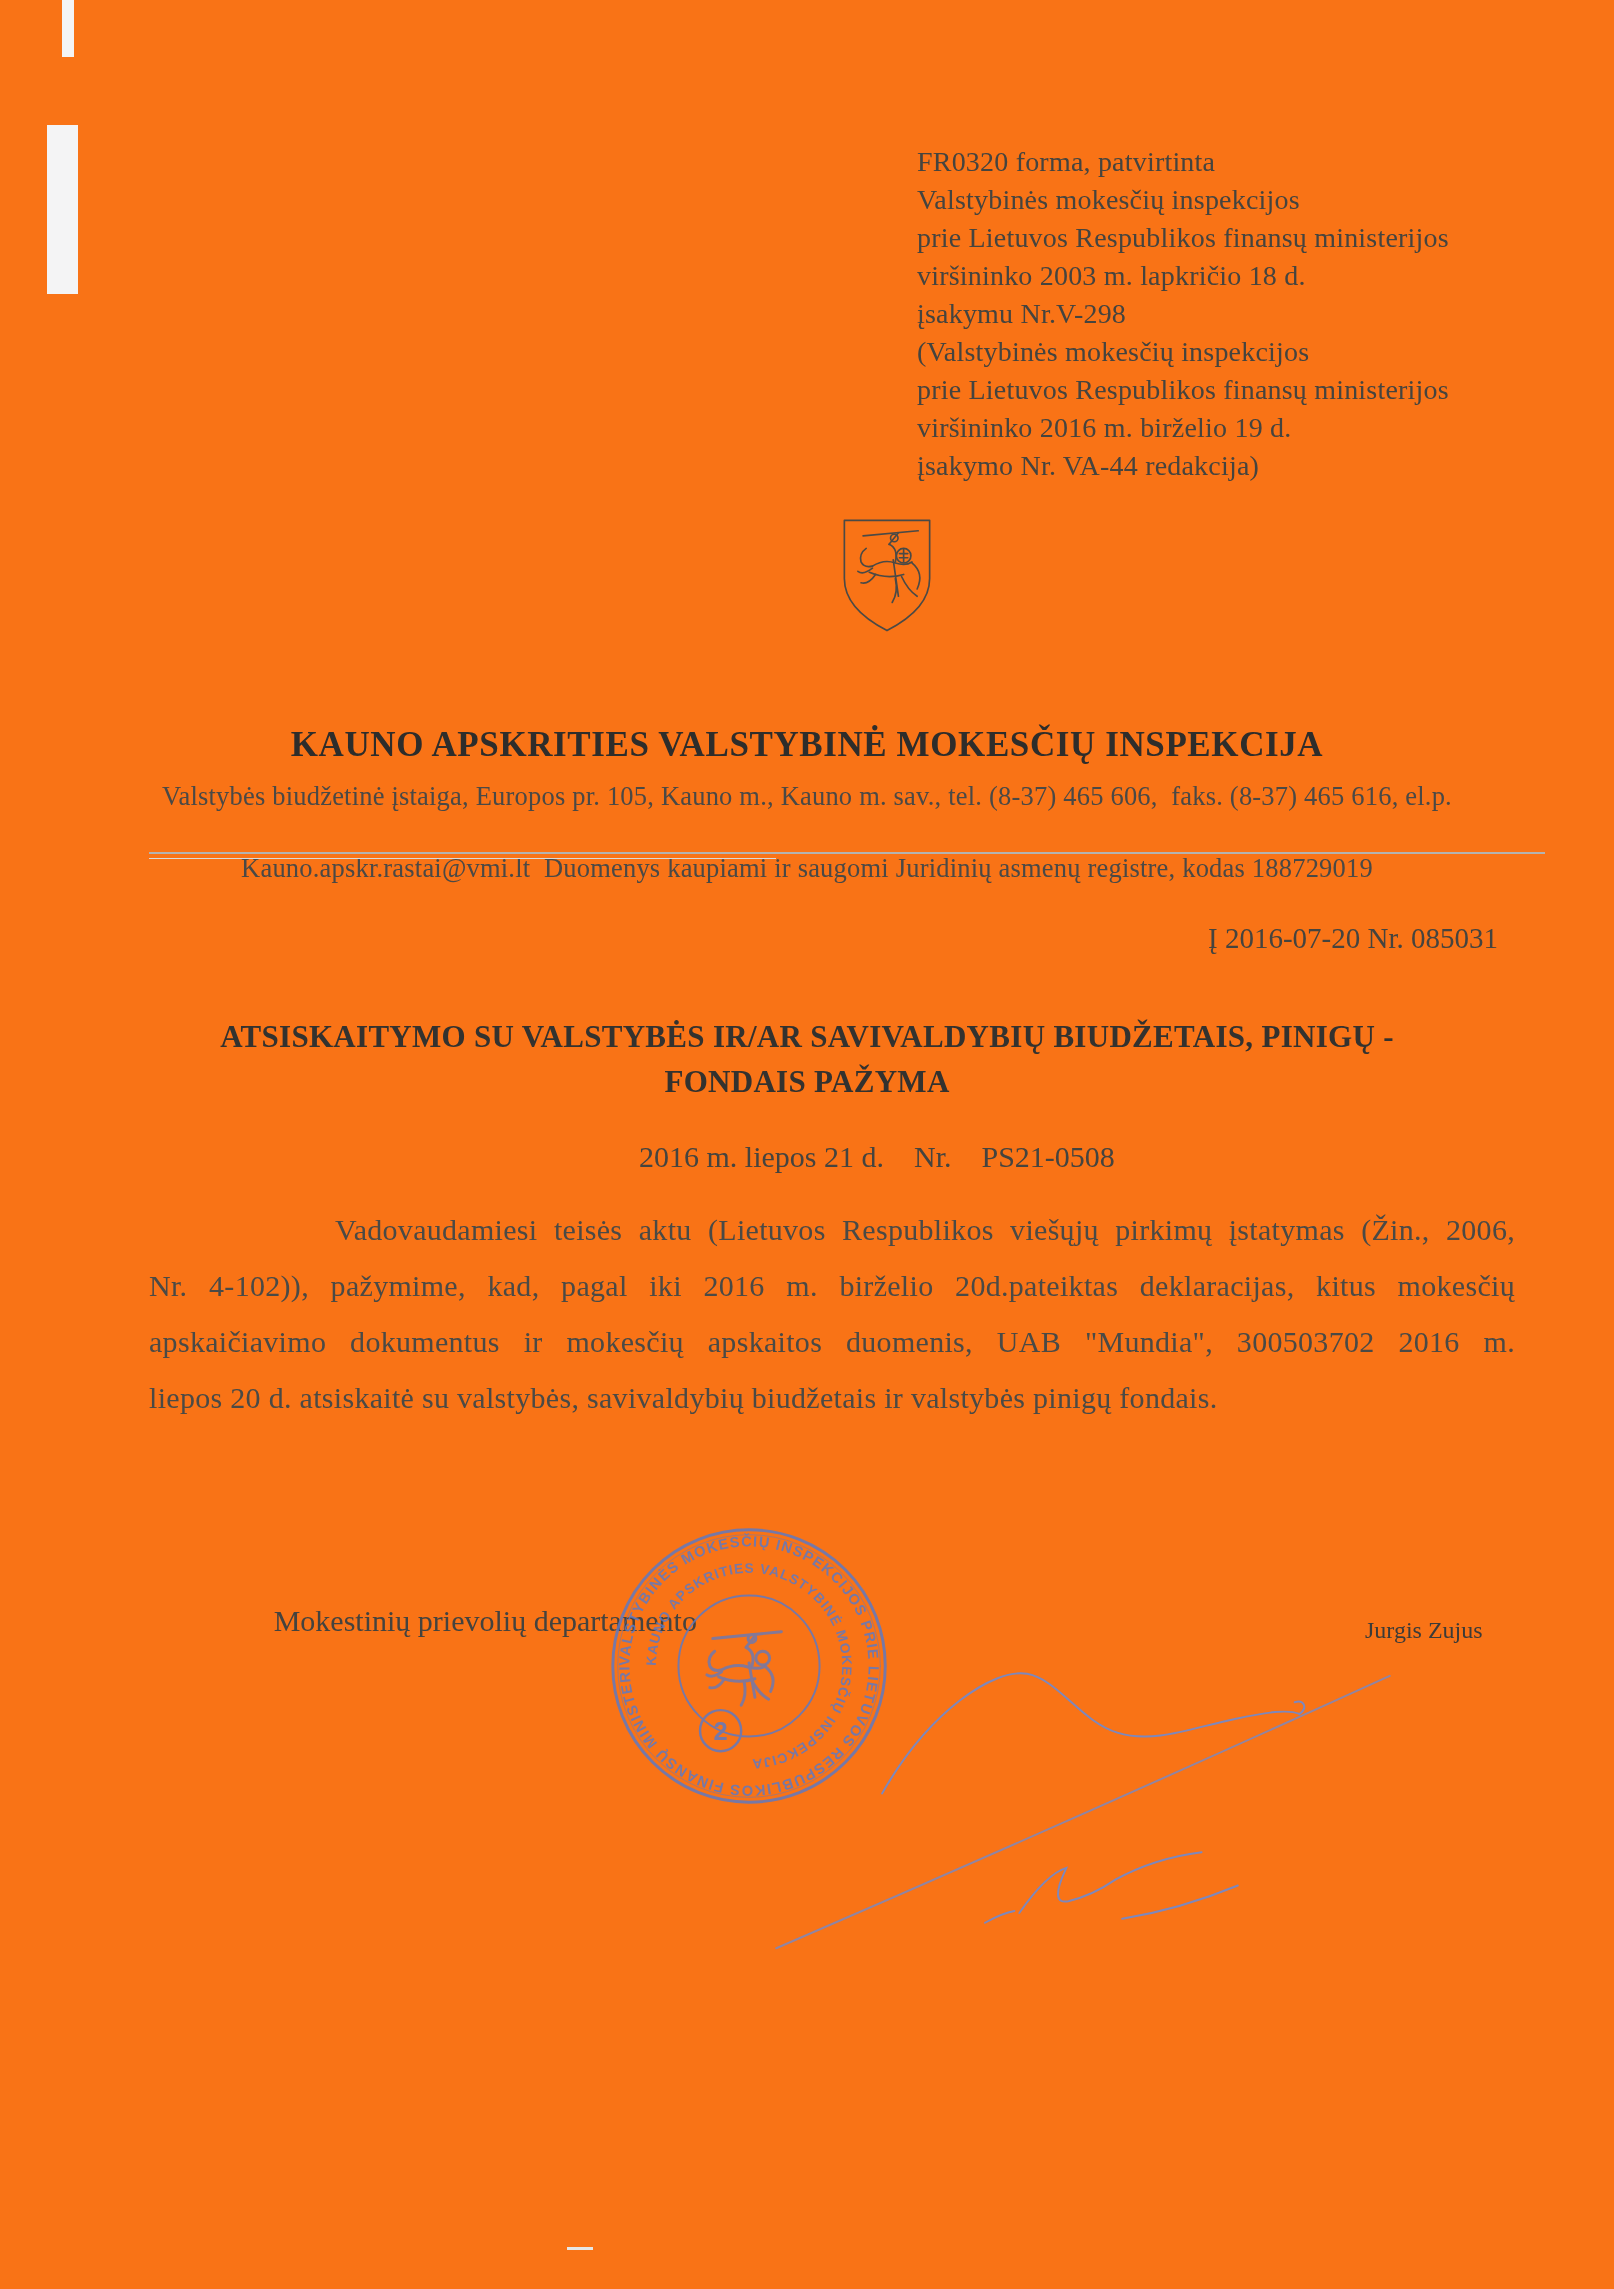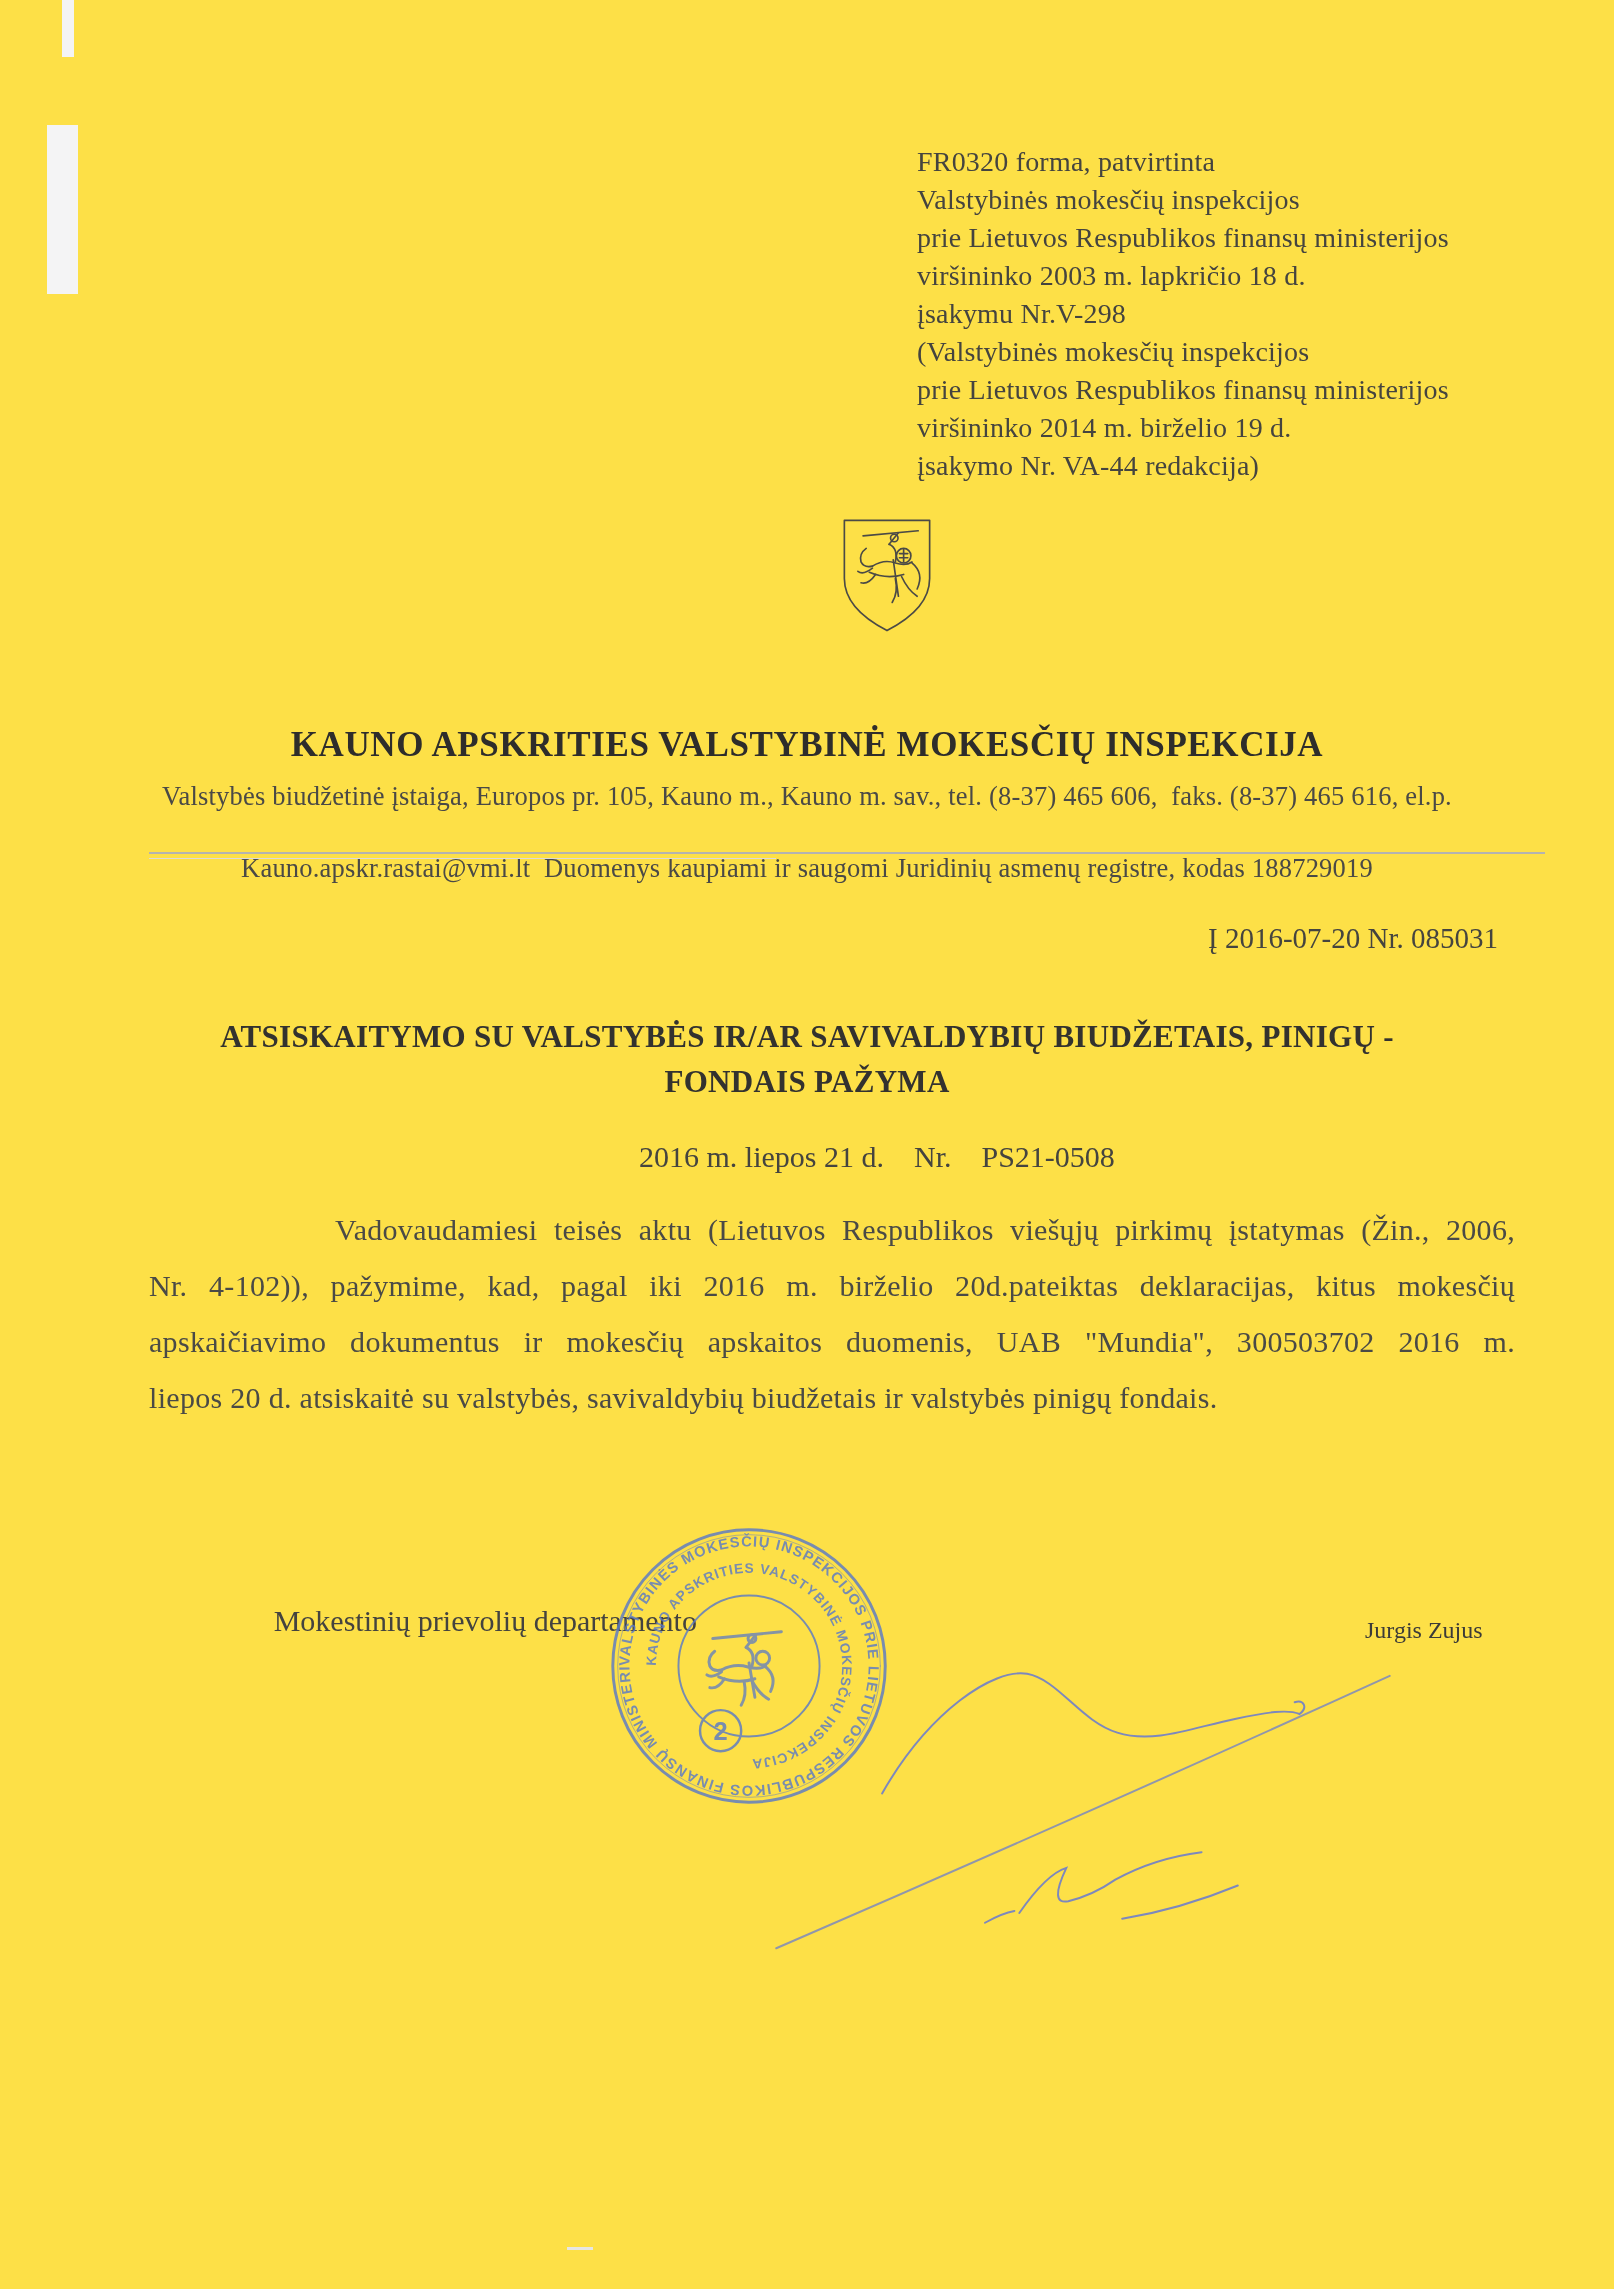--- a/index.html
+++ b/index.html
@@ -1,19 +1,19 @@
 <!DOCTYPE html>
 <html><head>
 <meta charset="utf-8">
 <style>
   html,body{margin:0;padding:0;background:#ffffff;}
   #page{
     position:relative;
     width:1614px;height:2290px;
-    background:#fde047;
+    background:#f97316;
     font-family:"Liberation Serif","DejaVu Serif",serif;
     color:#3f3f3d;
     overflow:hidden;
   }
   .abs{position:absolute;}
   
   #form-header{
     left:917px;top:143px;width:627px;
     font-size:28px;line-height:38px;color:#45443f;
     letter-spacing:0.2px;
@@ -76,21 +76,21 @@
   <div class="abs" style="left:567px;top:2247px;width:25.5px;height:2.9px;background:#e6e6e4;"></div>
 
   <div class="abs" id="form-header">
     <div>FR0320 forma, patvirtinta</div>
     <div>Valstybinės mokesčių inspekcijos</div>
     <div>prie Lietuvos Respublikos finansų ministerijos</div>
     <div>viršininko 2003 m. lapkričio 18 d.</div>
     <div>įsakymu Nr.V-298</div>
     <div>(Valstybinės mokesčių inspekcijos</div>
     <div>prie Lietuvos Respublikos finansų ministerijos</div>
-    <div>viršininko 2014 m. birželio 19 d.</div>
+    <div>viršininko 2016 m. birželio 19 d.</div>
     <div>įsakymo Nr. VA-44 redakcija)</div>
   </div>
 
   <div class="abs" style="left:835px;top:514px;">
     <svg width="104" height="125" viewBox="0 0 100 120">
       <path class="arms-stroke" d="M9,6 H91 V62 Q91,91 50,112 Q9,91 9,62 Z"></path>
 
       <path class="arms-stroke" d="M27,21 L80,16"></path>
       <path class="arms-stroke" d="M52,29 L61,18"></path>
       <circle class="arms-stroke" cx="57" cy="23" r="3.6"></circle>

